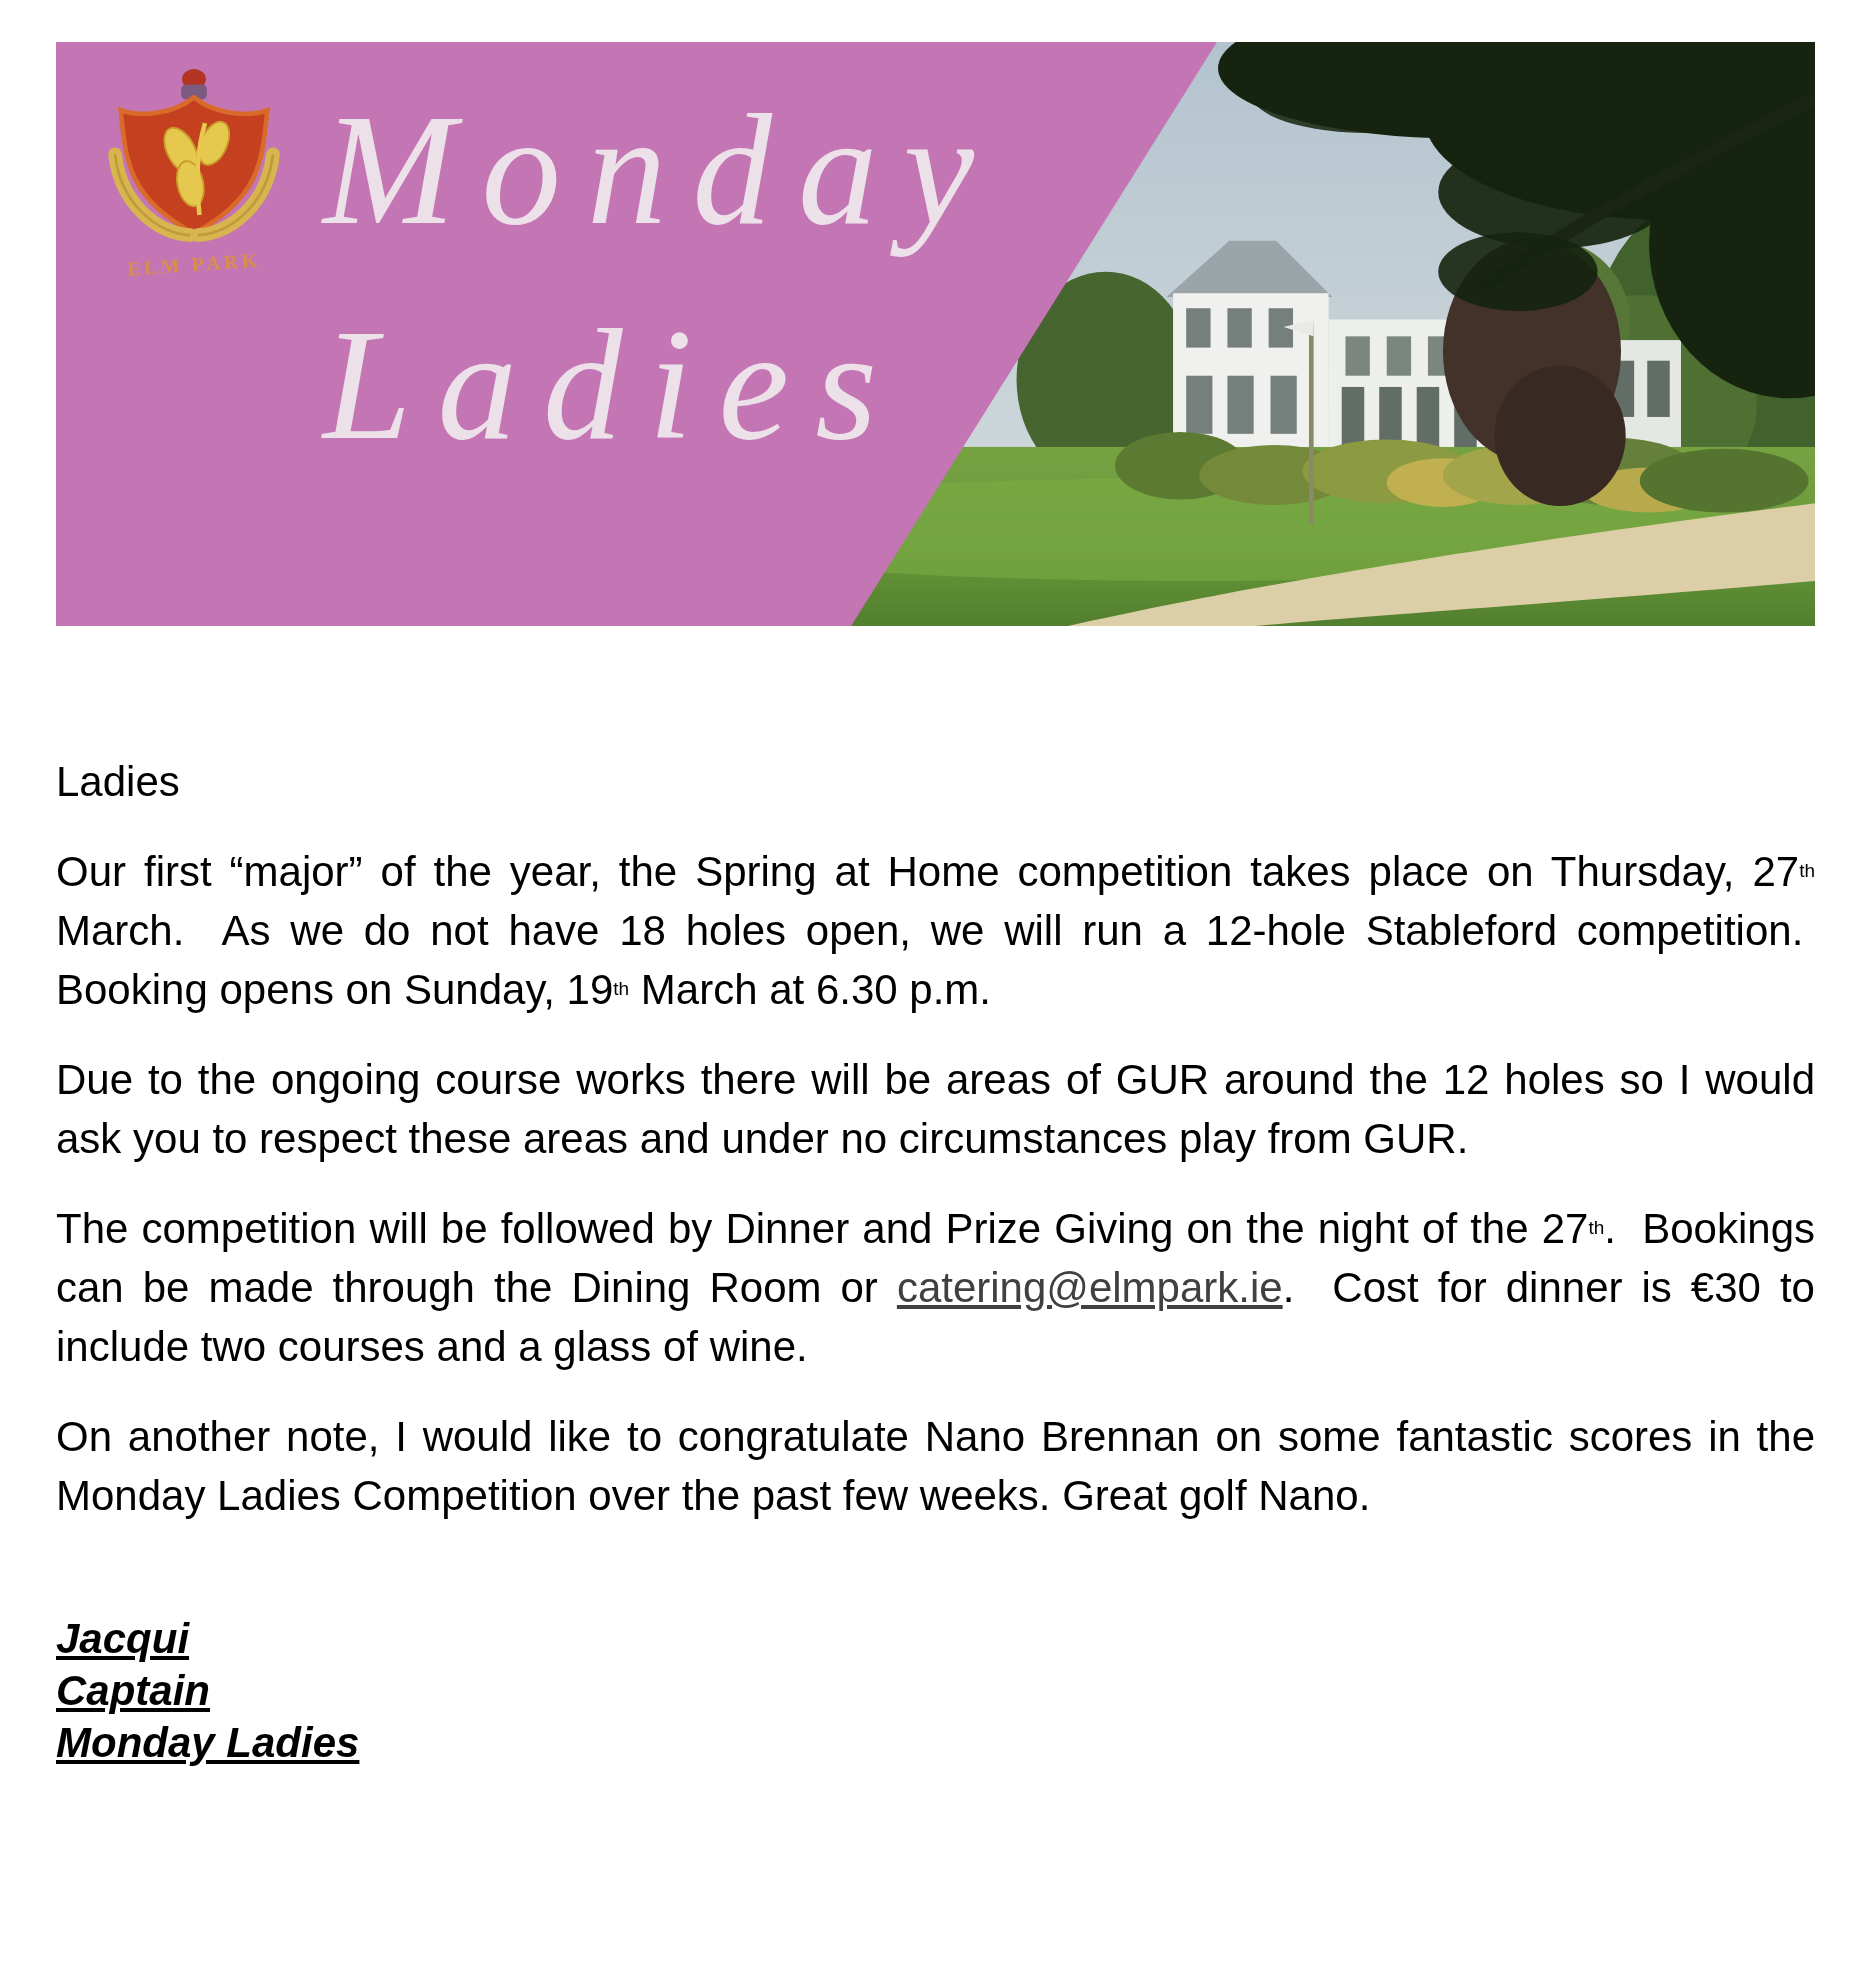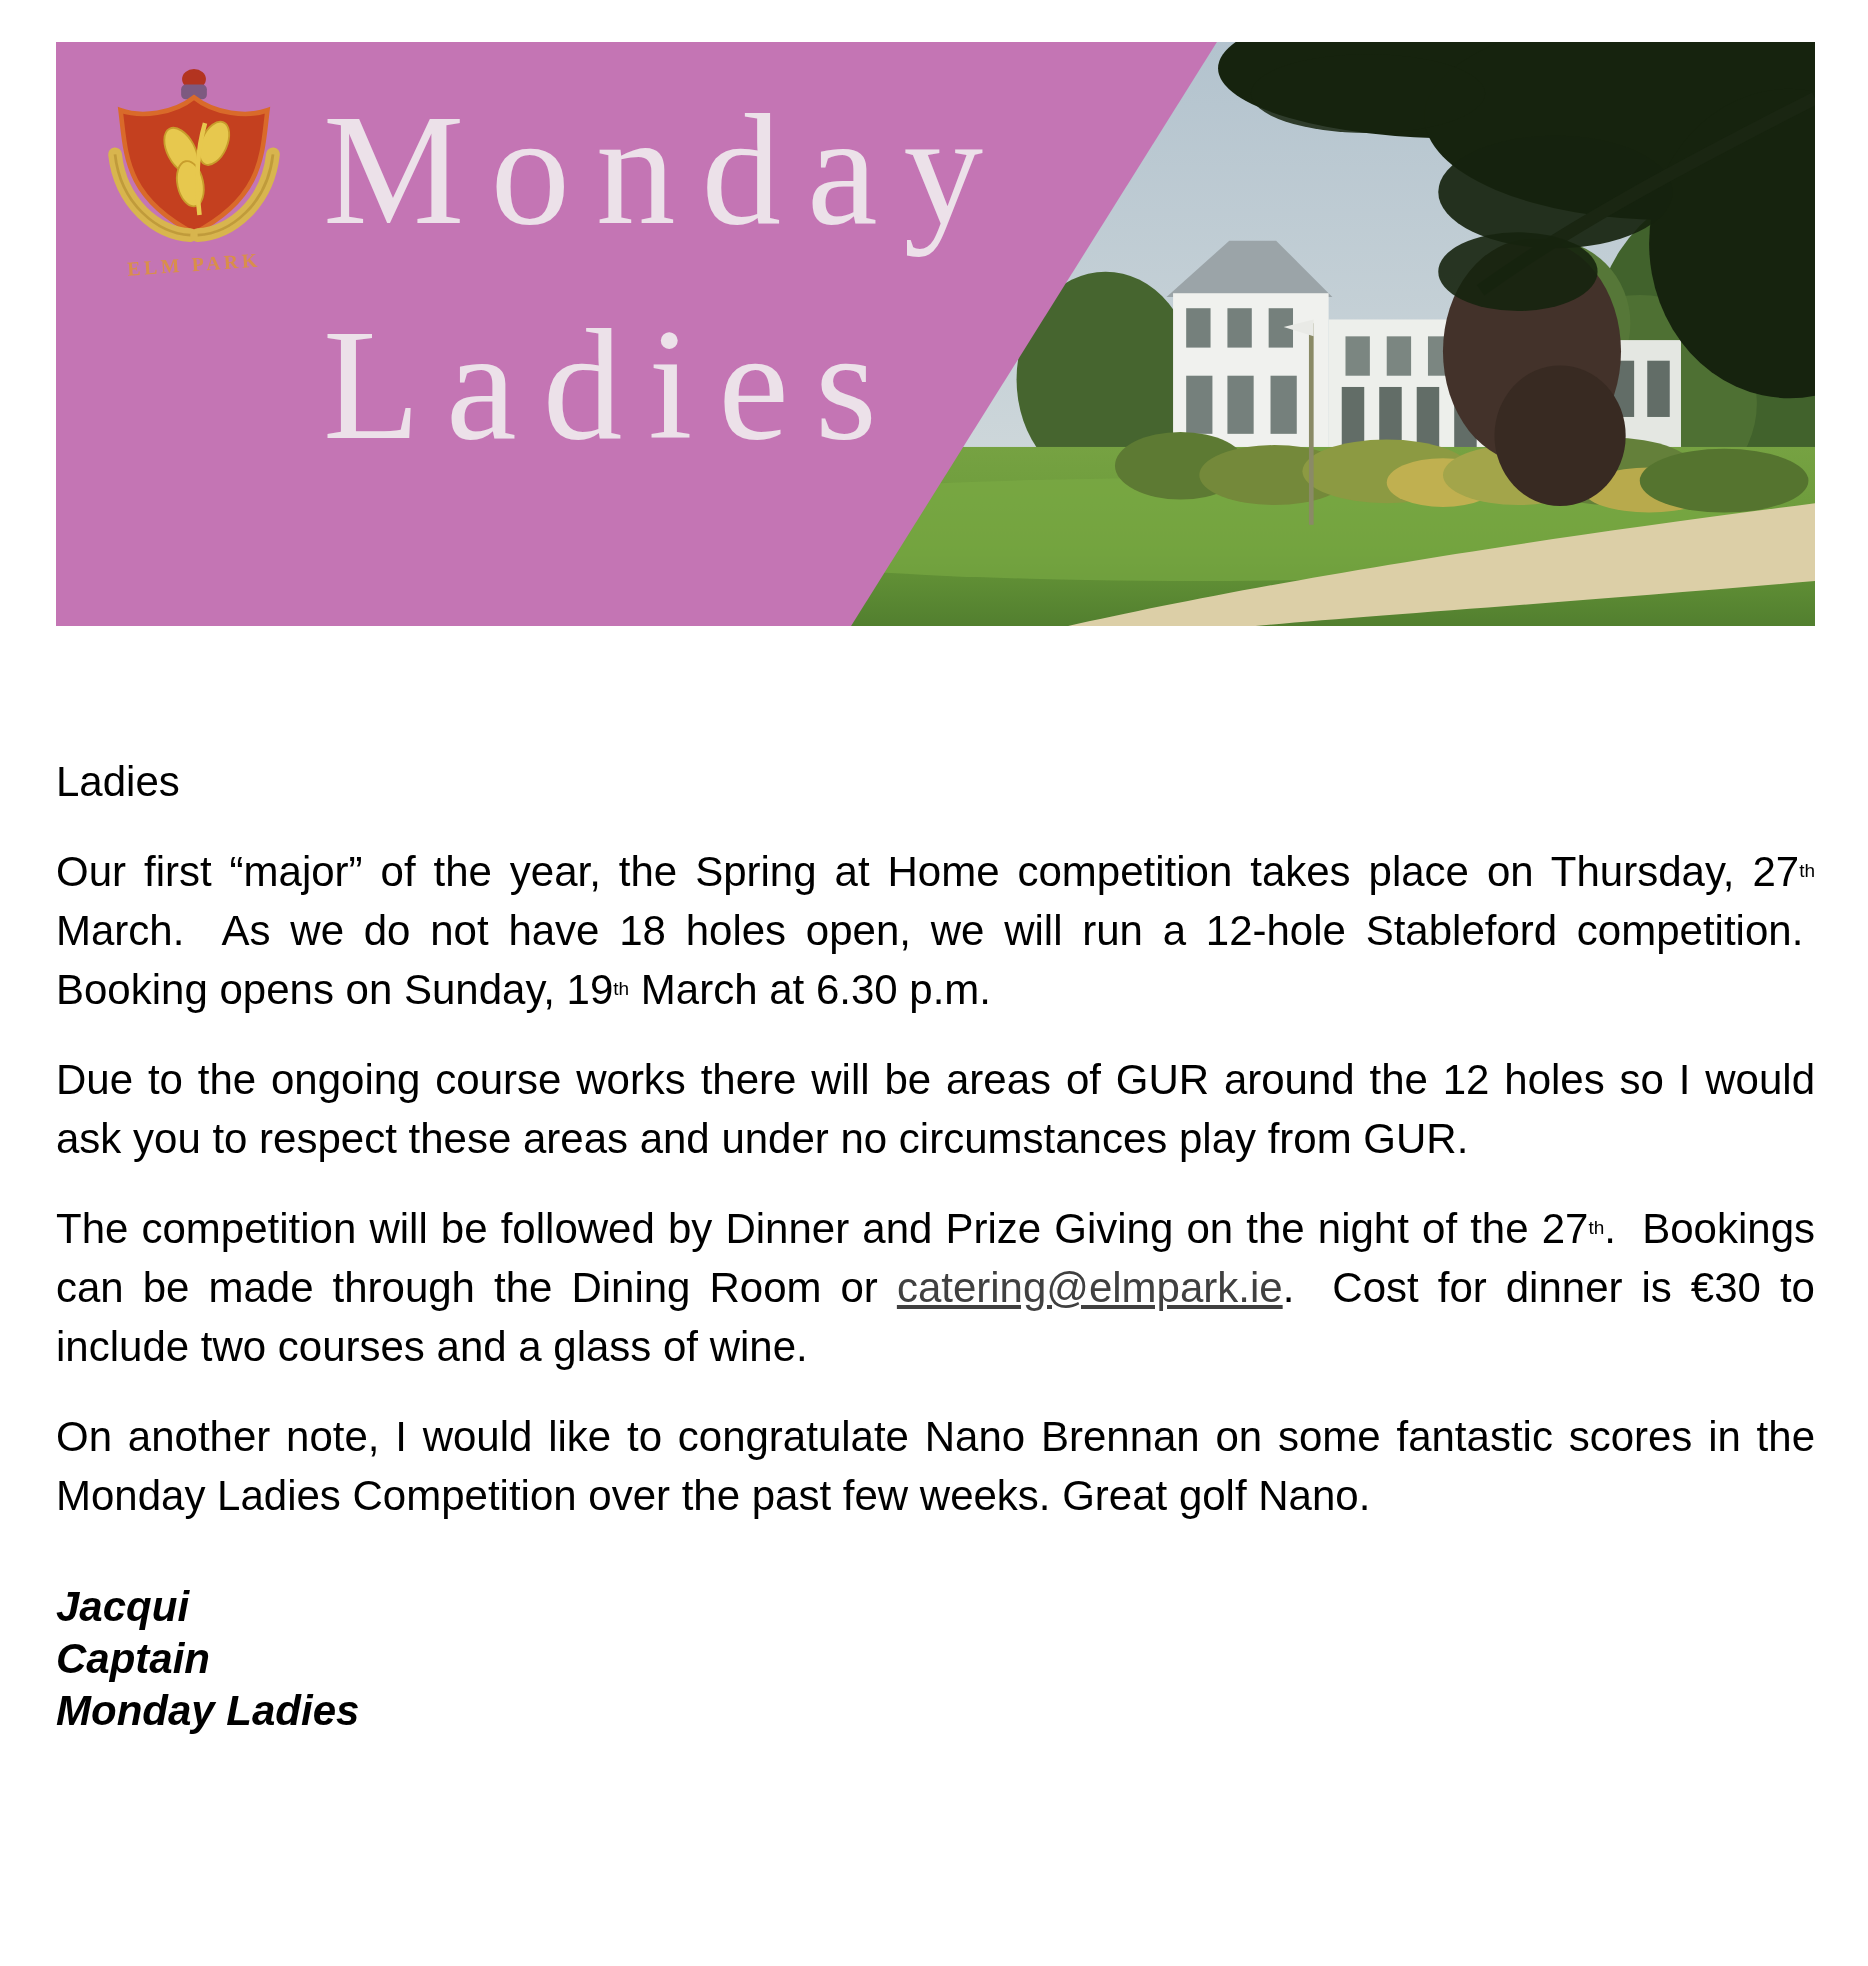--- a/index.html
+++ b/index.html
@@ -22,35 +22,36 @@
   .crest-text {
     margin-top: 0px; color: #d98f4a; font-family: "Liberation Serif", serif;
     font-weight: bold; font-size: 19.7px; letter-spacing: 3.7px;
     transform: rotate(-4deg);
   }
   .title {
     position: absolute; left: 267px; top: 19.7px; margin: 0;
     font-family: "Liberation Serif", serif; font-weight: normal;
     font-size: 159px; line-height: 215px; letter-spacing: 26px;
     color: #ece1e9;
+    font-style: italic;
   }
   .title span { display: block; }
   
   .content { position: absolute; left: 56px; top: 752px; width: 1759px; }
   .body-par {
     margin: 31px 0 0 0; font-size: 42px; line-height: 59px;
     text-align: justify; text-align-last: left; color: #000;
   }
   .greeting { margin: 0; text-align: left; }
   .body-par sup {
     font-size: 19px; line-height: 0; position: relative; top: -0.45em;
     letter-spacing: 0; vertical-align: baseline;
   }
   a.email-link { color: #404040; text-decoration: underline; cursor: pointer; }
-  .signature { margin-top: 56px; }
+  .signature { margin-top: 88px; text-decoration: underline; }
   .signature p {
     margin: 0; font-size: 42px; line-height: 52px;
     font-weight: bold; font-style: italic; text-align: left;
   }
 </style>
 </head>
 <body>
 
 <div class="banner">
 

